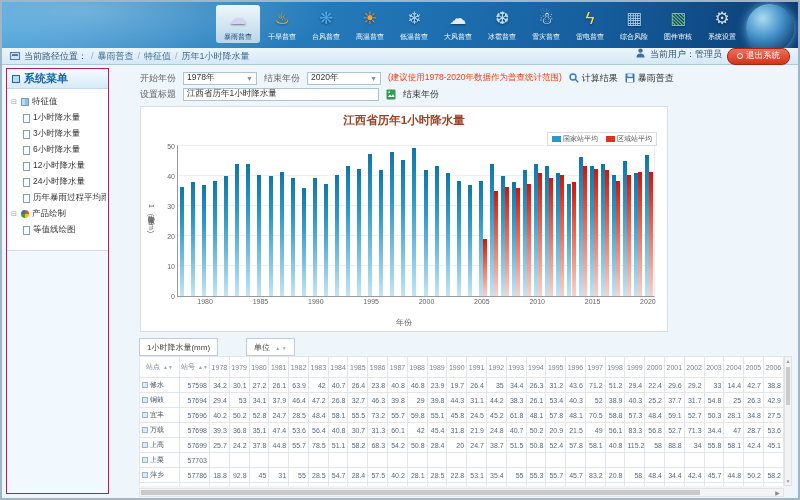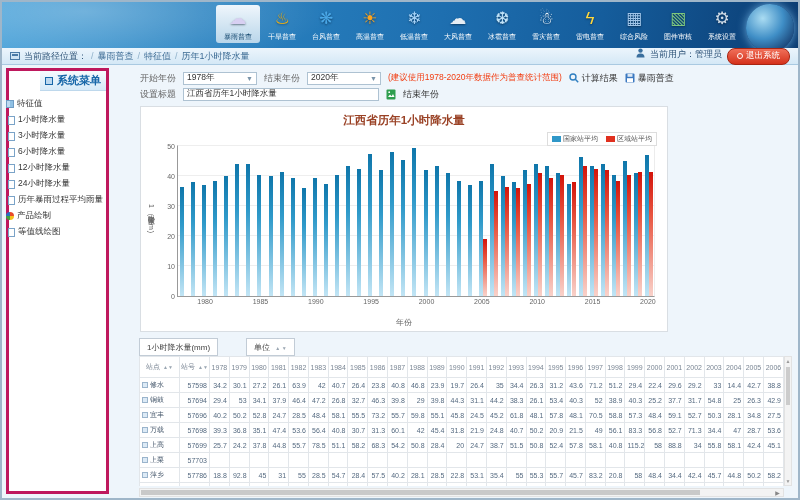--- a/index.html
+++ b/index.html
@@ -29,21 +29,21 @@
   .crumb-icon { width:10px; height:8px; border:1px solid #4a7aa6; background:#cfe4f4; margin-right:4px; position:relative; }
   .crumb-icon::before { content:""; position:absolute; top:1px; left:1px; right:1px; height:2px; background:#4a7aa6; }
   .crumb-sep { color:#8fb0c9; margin:0 4px; }
   .crumb-link { color:#3c6b94; cursor:pointer; }
   .userbox { margin-left:auto; display:flex; gap:5px; color:#2d5378; }
   .logout-btn { background:linear-gradient(#f0705a,#d5311b); color:#fff; border-radius:8px; font-size:8.5px;
     padding:1.5px 9px; border:1px solid #a82512; cursor:pointer; display:flex; align-items:center; gap:3px; }
   .logout-dot { width:6px; height:6px; border:1px solid #fff; border-radius:50%; display:inline-block; }
 
   
-  .sidebar { position:absolute; left:4px; top:66px; width:103px; bottom:4px; background:#fff; border:3px solid #be185d; display:flex; flex-direction:column;align-items:flex-end; }
+  .sidebar { position:absolute; left:4px; top:66px; width:103px; bottom:4px; background:#fff; border:1px solid #be185d; display:flex; flex-direction:column; }
   .sb-title { height:20px; background:linear-gradient(#f6fbfe,#d6eaf8); border-bottom:1px solid #bed8ec; color:#1666a8;
     font-weight:bold; font-size:11px; display:flex; align-items:center; gap:4px; padding:0 5px; flex:0 0 auto; }
   .sb-title-icon { width:8px; height:8px; border:1px solid #1666a8; background:#bcd9f0; }
   .tree { padding:5px 2px 8px; font-size:8.5px; color:#333; flex:0 0 auto; }
   .tree-row { display:flex; align-items:center; gap:3px; padding:2px 1px; cursor:pointer; white-space:nowrap; overflow:hidden; }
   .expander { font-size:7px; color:#8aa; width:8px; text-align:center; flex:0 0 auto; }
   .grp-icon { width:8px; height:8px; flex:0 0 auto; border:1px solid #6f9cc4; background:
     linear-gradient(90deg,#bcd9f0 50%,#8fc0e4 50%); }
   .grp-icon.pie { border:none; border-radius:50%; background:conic-gradient(#e84b2a 0 25%, #f4c21c 25% 50%, #3fa23f 50% 75%, #2a6fc0 75% 100%); }
   .tree-item { padding-left:14px; }

